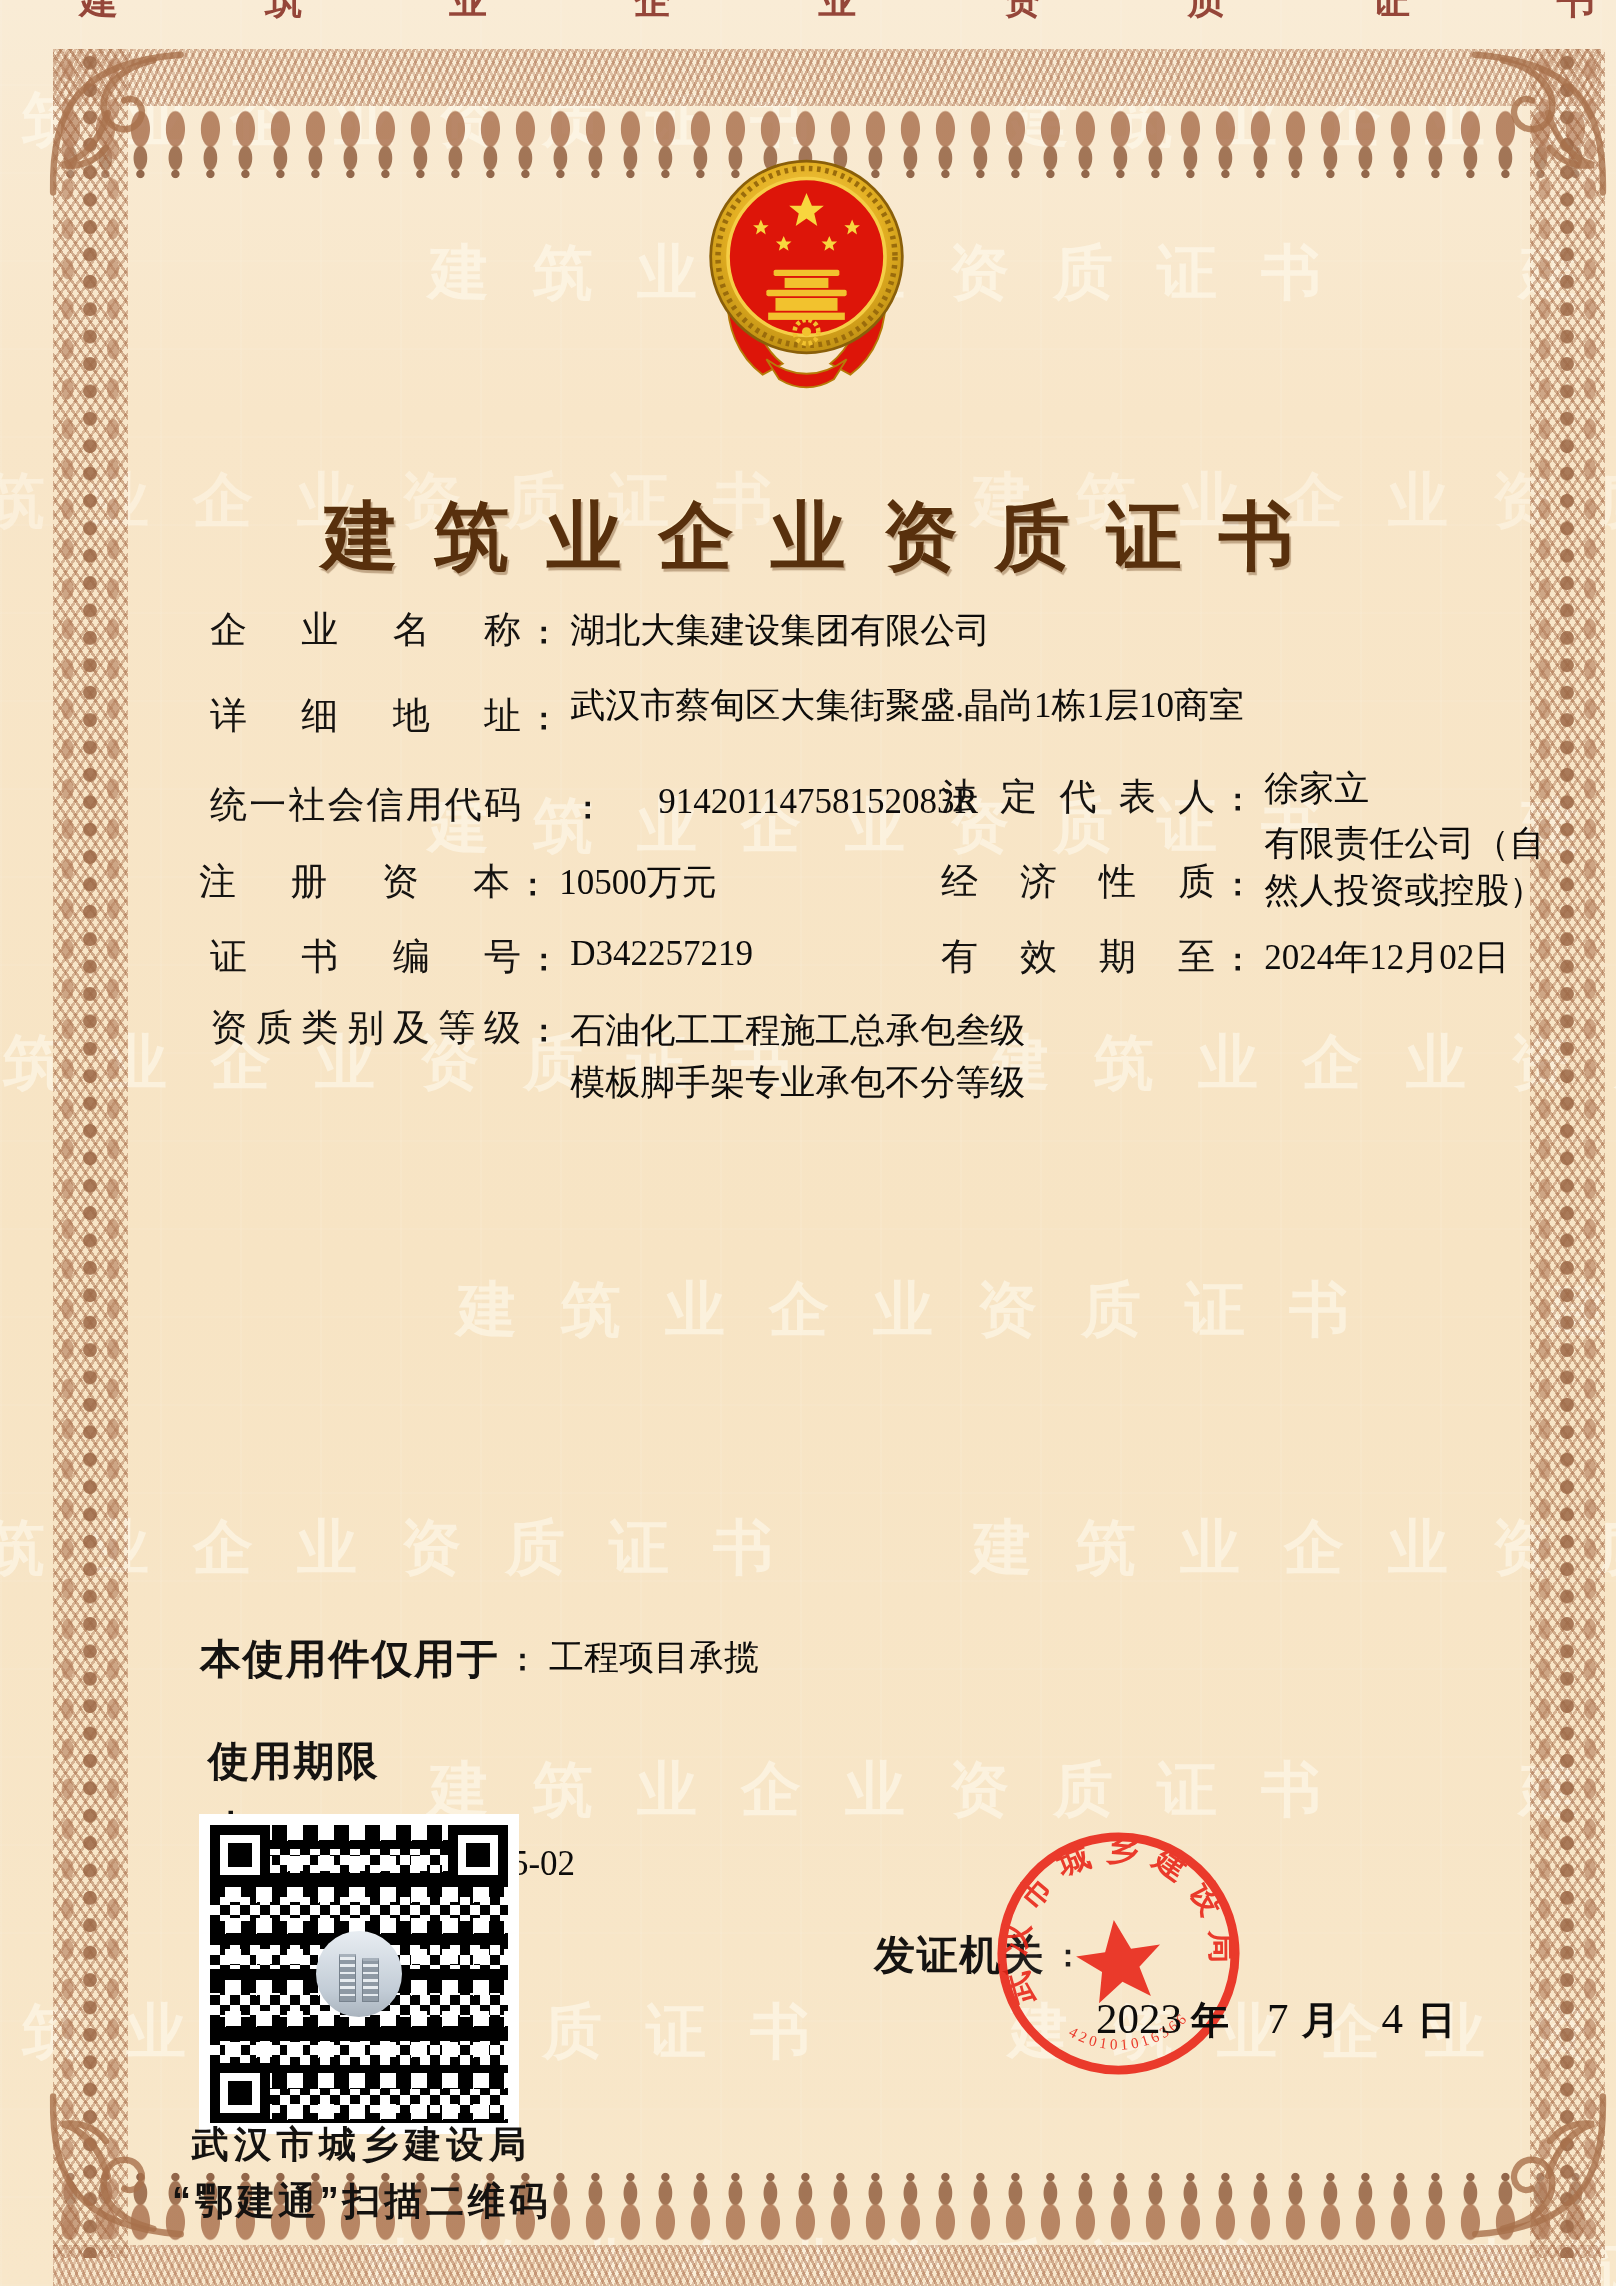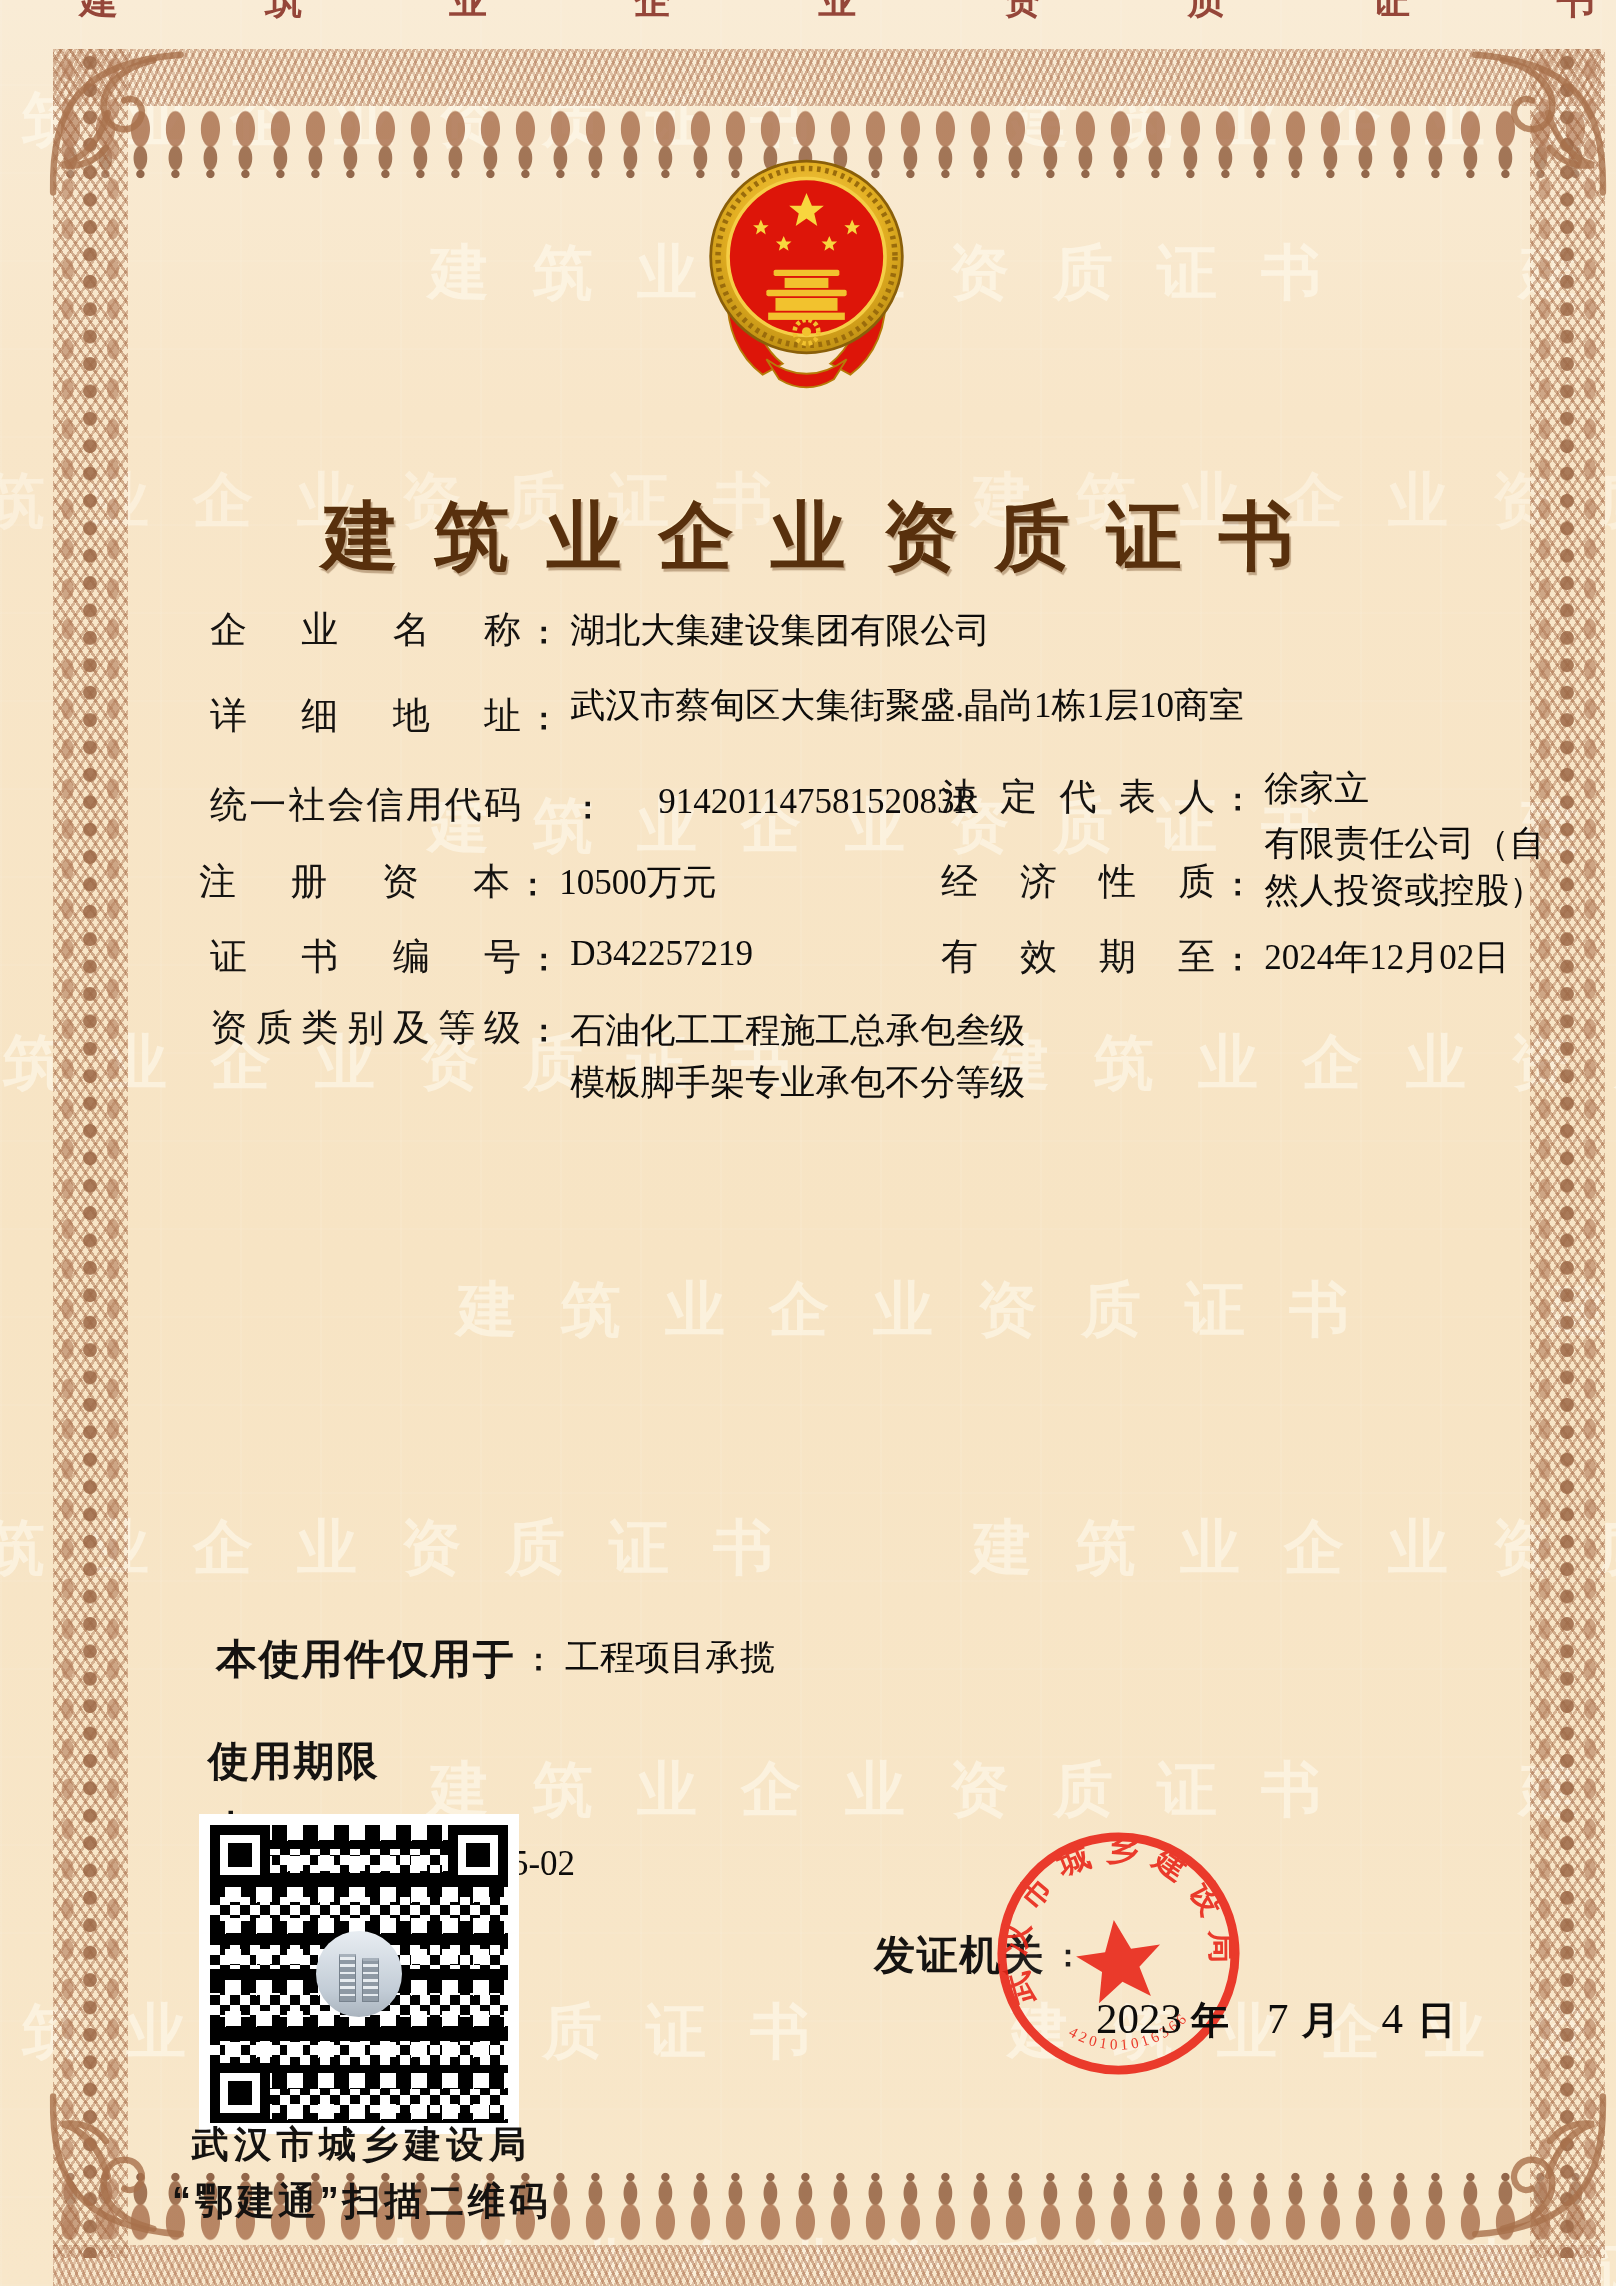--- a/index.html
+++ b/index.html
@@ -218,21 +218,21 @@
 
   <div class="frow" style="left:210px;top:1003px;">
     <span class="flabel">资质类别及等级</span>
     <span class="colon">：</span>
     <span class="fvalue qual-lines">
       <span>石油化工工程施工总承包叁级</span>
       <span>模板脚手架专业承包不分等级</span>
     </span>
   </div>
 
-  <div class="frow" style="left:216px;top:1632px;">
+  <div class="frow" style="left:200px;top:1632px;">
     <span class="big-label">本使用件仅用于</span>
     <span class="colon">：</span>
     <span class="fvalue">工程项目承揽</span>
   </div>
 
   <div class="frow" style="left:208px;top:1734px;flex-direction:column;">
     <span class="big-label">使用期限</span>
     <span class="colon">：</span>
     <span class="fvalue">2023-07-06至2024-05-02</span>
   </div>

